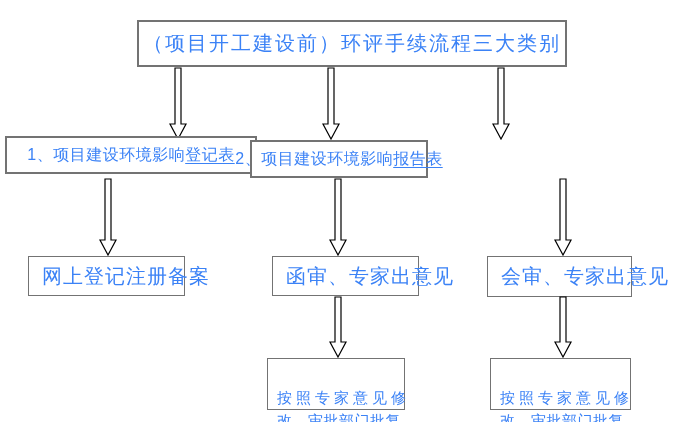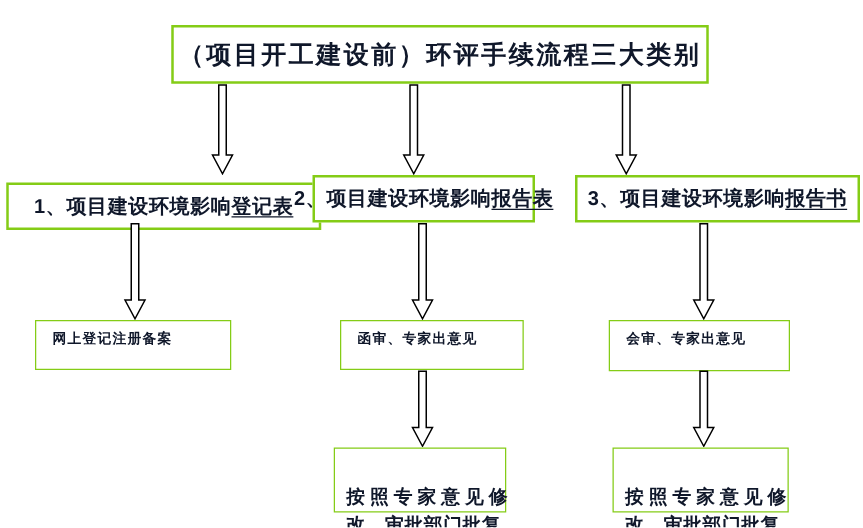--- a/index.html
+++ b/index.html
@@ -6,37 +6,37 @@
   .canvas{
     position:relative;
     width:690px;height:422px;
     background:#ffffff;
     font-family:"Liberation Sans","DejaVu Sans",sans-serif;
     color:#000;
     overflow:hidden;
   }
   .box{
     position:absolute;
-    border:2px solid #84cc16;
+    border:2px solid #737373;
     background:#fff;
     box-sizing:border-box;
-    font-weight:bold;
-    color:#0f172a;
+    font-weight:normal;
+    color:#3b82f6;
   }
   .title-box{
     display:flex;align-items:center;justify-content:center;
     font-size:20px;letter-spacing:2px;text-align:center;
   }
   .cat-box{
     display:flex;align-items:center;justify-content:center;
     font-size:16px;letter-spacing:0.5px;white-space:nowrap;
   }
   .step-box{
     border-width:1.5px;
-    font-size:11px;letter-spacing:1px;
+    font-size:20px;letter-spacing:1px;
     padding:6px 0 0 13px;white-space:nowrap;
   }
   .final-box{
     border-width:1.5px;
     font-size:15px;line-height:23px;
     padding:3px 0 0 9px;white-space:nowrap;
   }
   .final-line1{letter-spacing:4px;margin-top:24px;}
   .final-line2{letter-spacing:0.5px;}
   .u{text-decoration:underline;text-underline-offset:3px;}
@@ -55,28 +55,25 @@
   <svg class="harrow" style="left:168px;top:67px;" width="20" height="73" viewBox="0 0 20 73">
     <path d="M7,1 V57 H2 L10,72 L18,57 H13 V1 Z"></path>
   </svg>
   <svg class="harrow" style="left:321px;top:67px;" width="20" height="73" viewBox="0 0 20 73">
     <path d="M7,1 V57 H2 L10,72 L18,57 H13 V1 Z"></path>
   </svg>
   <svg class="harrow" style="left:491px;top:67px;" width="20" height="73" viewBox="0 0 20 73">
     <path d="M7,1 V57 H2 L10,72 L18,57 H13 V1 Z"></path>
   </svg>
 
-  <div class="box cat-box" style="left:5px;top:146px;width:252px;height:38px;">
+  <div class="box cat-box" style="left:5px;top:136px;width:252px;height:38px;">
     <span><span>1、项目建设环境影响</span><span class="u">登记表</span></span>
   </div>
   <div class="box cat-box" style="left:220px;top:140px;width:178px;height:38px;margin-left:30px;">
     <span><span>2、项目建设环境影响</span><span class="u">报告表</span></span>
-  </div>
-  <div class="box cat-box" style="left:460px;top:140px;width:228px;height:38px;">
-    <span><span>3、项目建设环境影响</span><span class="u">报告书</span></span>
   </div>
 
   <svg class="harrow" style="left:98px;top:178px;" width="20" height="78" viewBox="0 0 20 78">
     <path d="M7,1 V62 H2 L10,77 L18,62 H13 V1 Z"></path>
   </svg>
   <svg class="harrow" style="left:328px;top:178px;" width="20" height="78" viewBox="0 0 20 78">
     <path d="M7,1 V62 H2 L10,77 L18,62 H13 V1 Z"></path>
   </svg>
   <svg class="harrow" style="left:553px;top:178px;" width="20" height="78" viewBox="0 0 20 78">
     <path d="M7,1 V62 H2 L10,77 L18,62 H13 V1 Z"></path>

